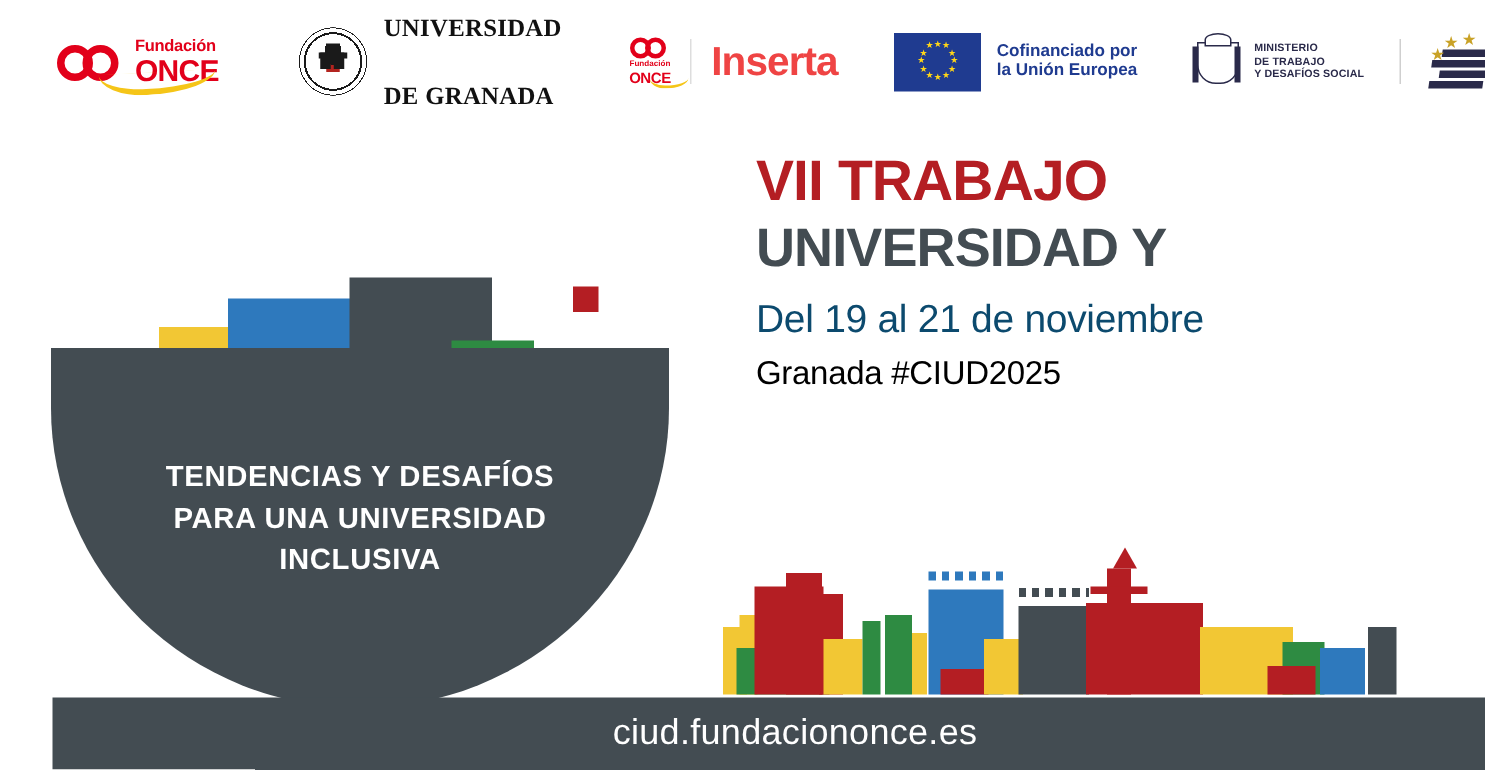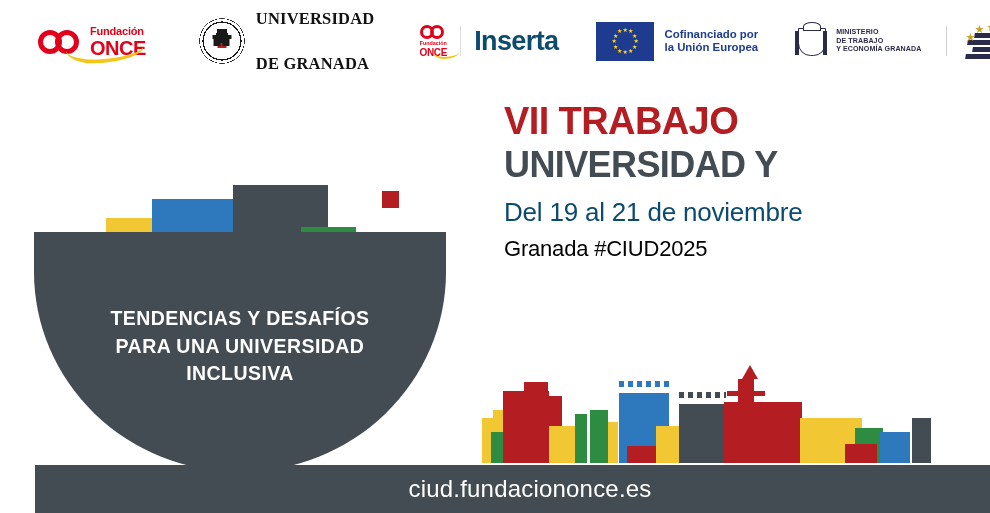--- a/index.html
+++ b/index.html
@@ -52,21 +52,21 @@
   .inserta{margin-left:45px;display:flex;align-items:center;gap:13px;}
   .ins-once{display:flex;flex-direction:column;align-items:center;gap:1px;position:relative;}
   .ins-mark{position:relative;width:27px;height:16px;}
   .ins-ring{position:absolute;top:1px;width:14px;height:14px;border:3.4px solid #E2001A;border-radius:50%;box-sizing:border-box;}
   .ins-ring.a{left:0;}
   .ins-ring.b{left:10px;}
   .ins-f{font-size:5.4px;font-weight:bold;color:#E2001A;line-height:1;}
   .ins-o{font-size:10px;font-weight:bold;color:#E2001A;line-height:1;letter-spacing:-.3px;}
   .ins-sw{position:absolute;left:14px;bottom:-1px;width:26px;height:5px;border-bottom:2.4px solid #F5C518;border-radius:0 0 60% 40%/0 0 100% 100%;}
   .ins-div{width:1px;height:30px;background:#ddd;}
-  .ins-name{font-size:27px;font-weight:bold;color:#0c4a6e;letter-spacing:-.6px;}
+  .ins-name{font-size:27px;font-weight:bold;color:#ef4444;letter-spacing:-.6px;}
 
   
   .eu{margin-left:38px;display:flex;align-items:center;gap:10px;}
   .eu-flag{width:58px;height:39px;background:#1F3B90;position:relative;}
   .eu-stars{position:absolute;inset:0;}
   .eu-stars i{position:absolute;color:#FFD617;font-size:6px;line-height:6px;font-style:normal;}
   .eu-txt{display:flex;flex-direction:column;line-height:1.15;color:#1F3B90;font-weight:bold;font-size:11.4px;}
 
   
   .minist{margin-left:36px;display:flex;align-items:center;gap:8px;}
@@ -185,21 +185,21 @@
       </div>
     </div>
 
     <div class="logo minist">
       <div class="min-shield">
         <div class="min-cols"></div>
       </div>
       <div class="min-txt">
         <span>MINISTERIO</span>
         <span>DE TRABAJO</span>
-        <span>Y ECONOMÍA GRANADA</span>
+        <span>Y DESAFÍOS SOCIAL</span>
       </div>
       <div class="min-div"></div>
     </div>
 
     <div class="logo fondos">
       <div class="fe-mark">
         <div class="fe-bars"></div>
         <div class="fe-stars">
           <i style="left:2px;top:10px;">★</i>
             <i style="left:11px;top:2px;">★</i>

